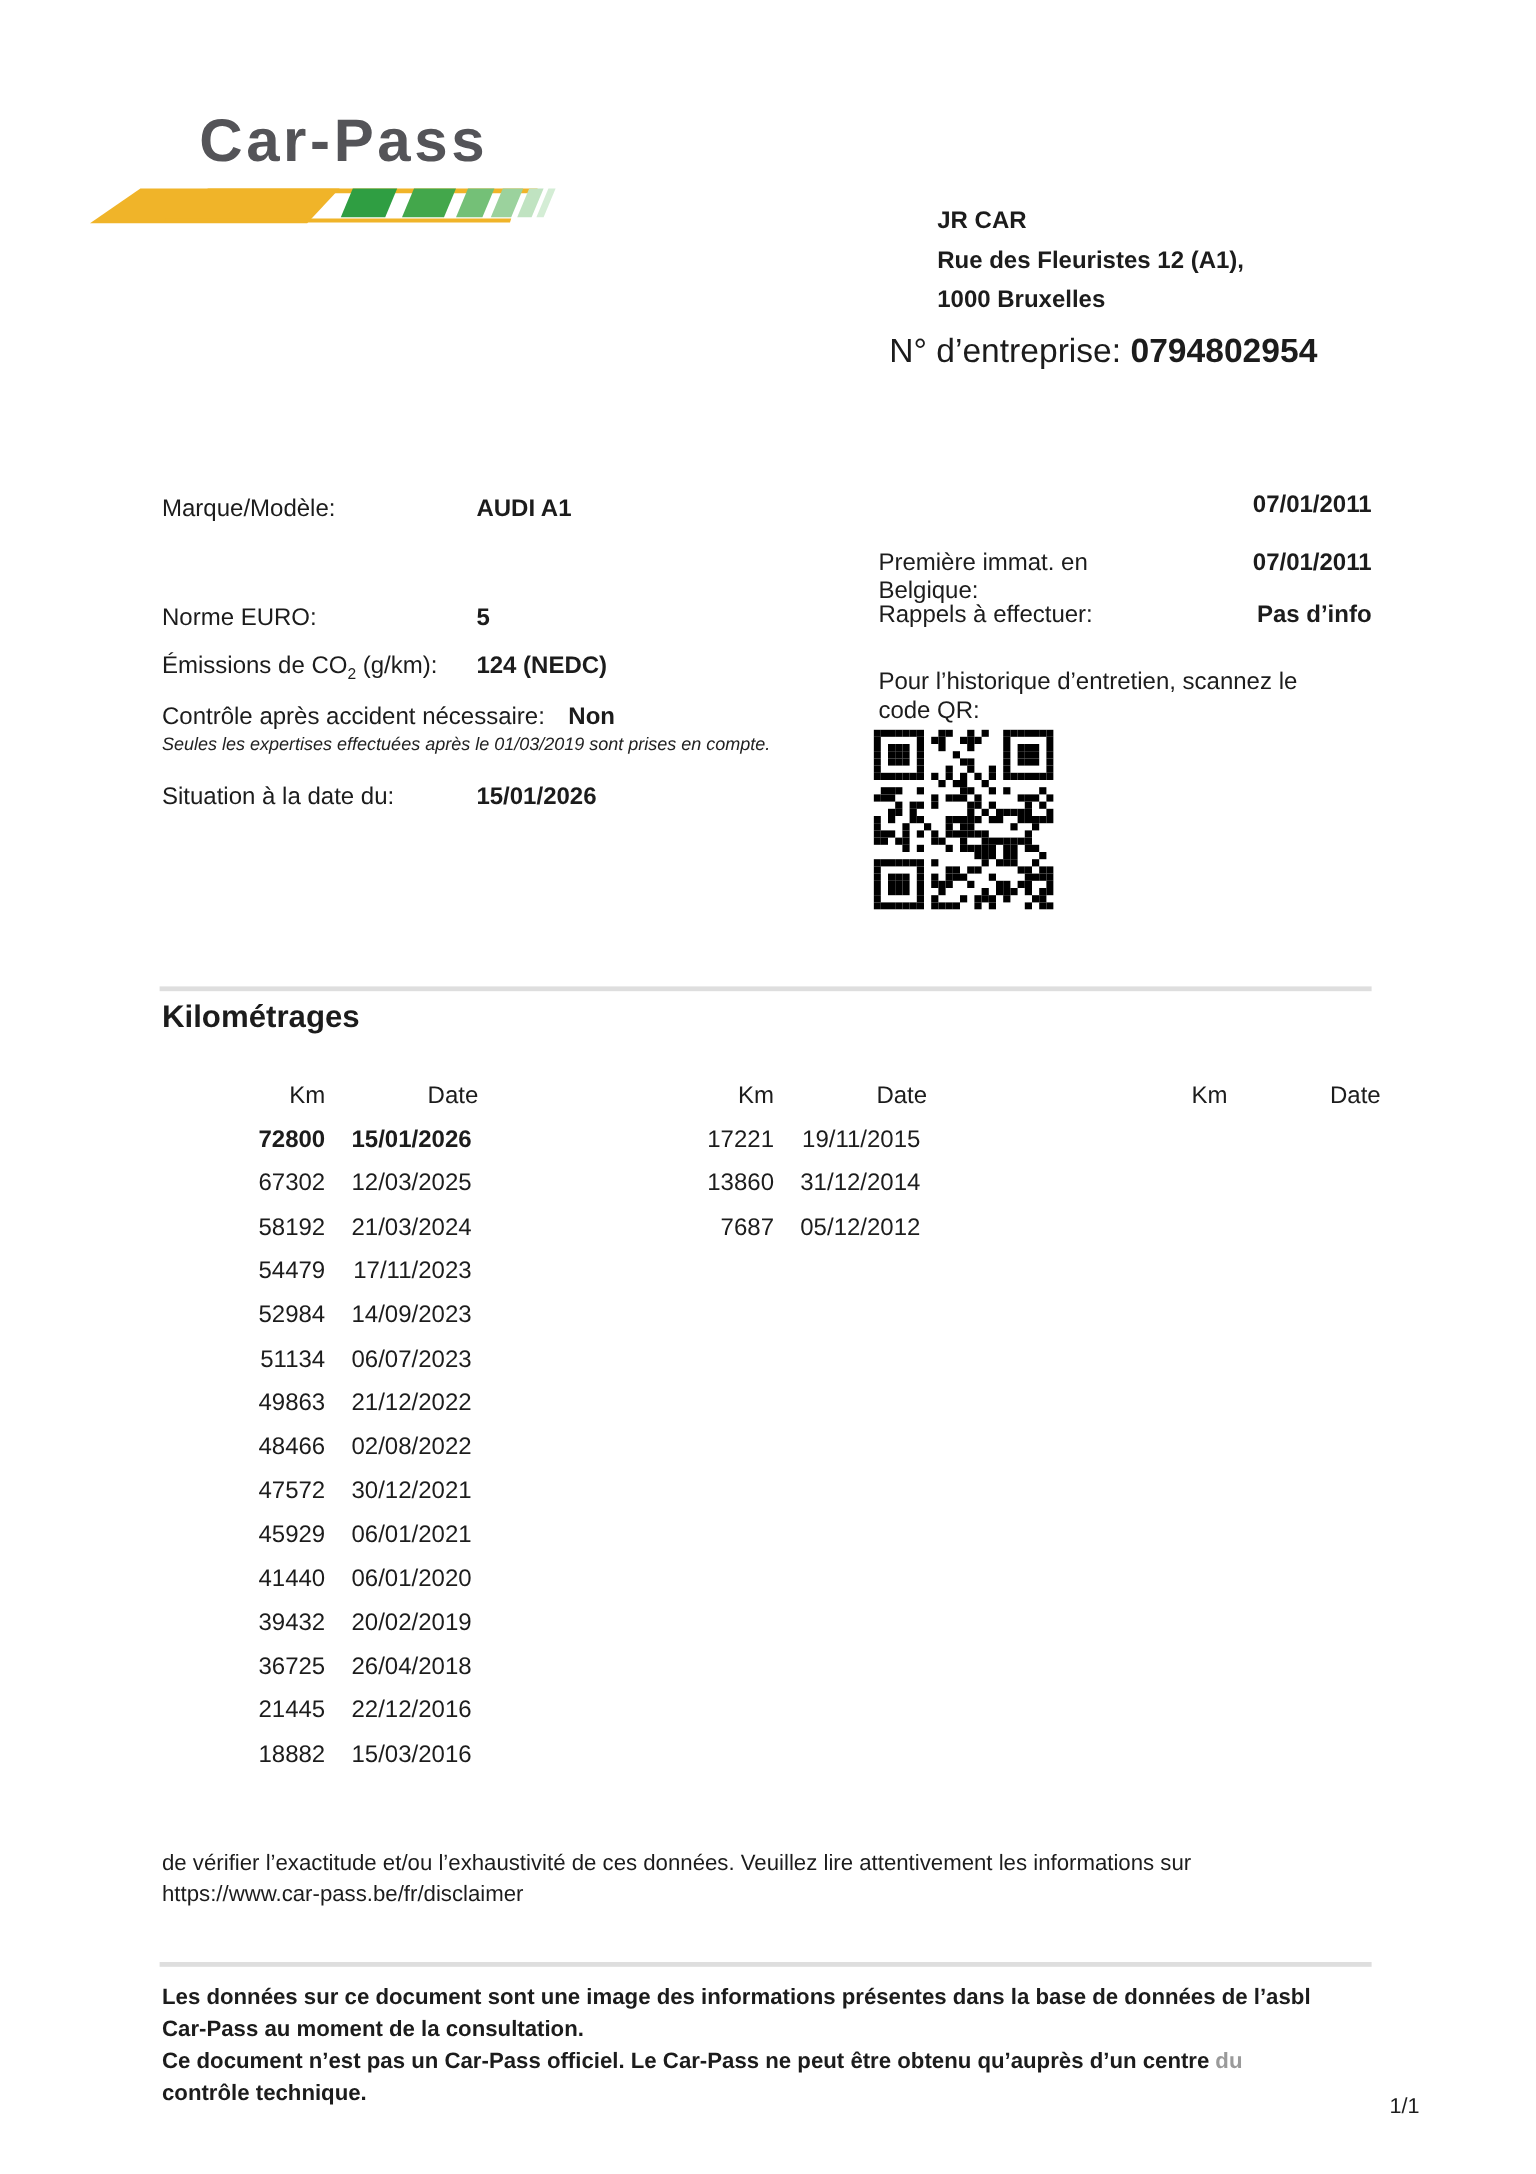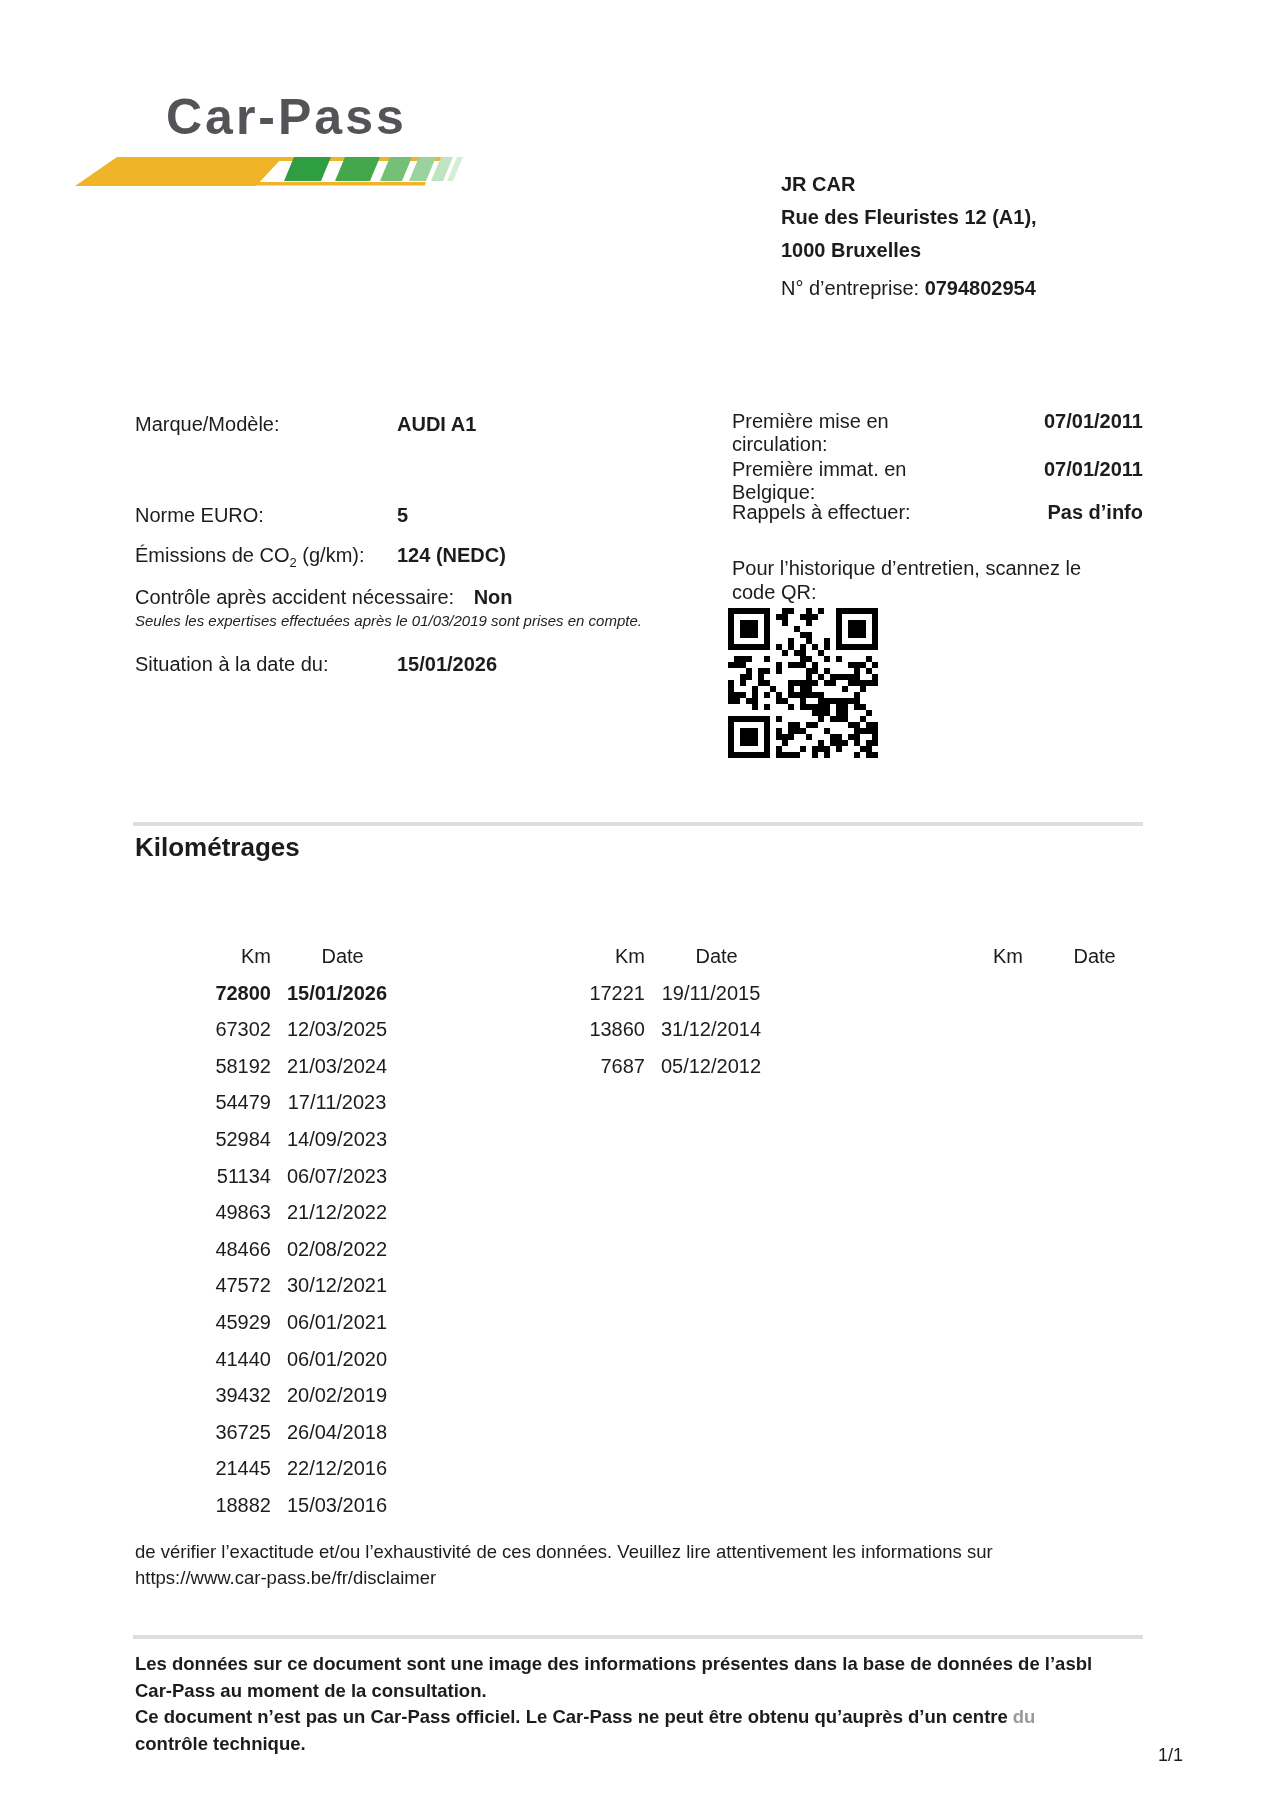--- a/index.html
+++ b/index.html
@@ -9,21 +9,21 @@
   }
   .abs{position:absolute;}
   .b{font-weight:bold;}
   
   .logo-text{
     position:absolute;left:166px;top:92px;font-size:50px;font-weight:bold;
     color:#545458;letter-spacing:3px;line-height:1;
   }
   
   .dealer{position:absolute;left:781px;top:168px;font-size:20px;font-weight:bold;line-height:33px;}
-  .enterprise{position:absolute;left:781px;top:277px;font-size:20px;white-space:nowrap;}
+  .enterprise{position:absolute;left:741px;top:277px;font-size:28px;white-space:nowrap;}
   
   .doc-title{
     position:absolute;left:133px;top:323px;font-size:25px;font-weight:bold;font-style:italic;
     white-space:nowrap;letter-spacing:-0.2px;color:#161616;
   }
   
   .info-row{position:absolute;left:135px;width:590px;font-size:20px;line-height:24px;}
   .info-row .val{position:absolute;left:262px;top:0;font-weight:bold;white-space:nowrap;}
   .inline-val{font-weight:bold;margin-left:14px;}
   .co2sub{font-size:13px;vertical-align:-5px;}
@@ -34,21 +34,21 @@
   .rval{position:absolute;right:0;top:0;font-weight:bold;white-space:nowrap;}
   .qr-caption{position:absolute;left:732px;top:556px;width:370px;font-size:20px;line-height:24px;}
   .qr-box{position:absolute;left:728px;top:608px;width:150px;height:150px;}
   
   .rule{position:absolute;left:133px;width:1010px;height:4px;background:#dedede;}
   
   .mil-heading{position:absolute;left:135px;top:832px;font-size:26px;font-weight:bold;}
   .mil-col{position:absolute;top:895px;font-size:20px;}
   .mil-row,.mil-head{height:36.6px;line-height:36.6px;white-space:nowrap;}
   .mil-km{display:inline-block;width:110px;text-align:right;}
-  .mil-date{display:inline-block;width:112px;margin-left:10px;text-align:center;margin-top:43px;}
+  .mil-date{display:inline-block;width:112px;margin-left:10px;text-align:right;}
   .mil-row.bold{font-weight:bold;}
   
   .disc{position:absolute;left:135px;top:1539px;font-size:18.5px;line-height:26px;}
   .disc-line{white-space:nowrap;}
   .legal{position:absolute;left:135px;top:1651px;font-size:18.5px;line-height:26.5px;font-weight:bold;}
   .legal-line{white-space:nowrap;}
   .graydu{color:#9a9a9a;margin-left:5px;}
   .pagenum{position:absolute;left:1158px;top:1745px;font-size:18px;}
 </style>
 </head>
@@ -98,21 +98,20 @@
     <span class="lab">Contrôle après accident nécessaire:</span>
     <span class="inline-val">Non</span>
   </div>
   <div class="note">Seules les expertises effectuées après le 01/03/2019 sont prises en compte.</div>
   <div class="info-row" style="top:652px">
     <span class="lab">Situation à la date du:</span>
     <span class="val">15/01/2026</span>
   </div>
 
   <div class="rrow" style="top:410px">
-    <span class="rlab">Première mise en circulation:</span>
     <span class="rval">07/01/2011</span>
   </div>
   <div class="rrow" style="top:458px">
     <span class="rlab">Première immat. en Belgique:</span>
     <span class="rval">07/01/2011</span>
   </div>
   <div class="rrow" style="top:501px">
     <span class="rlab">Rappels à effectuer:</span>
     <span class="rval">Pas d’info</span>
   </div>

